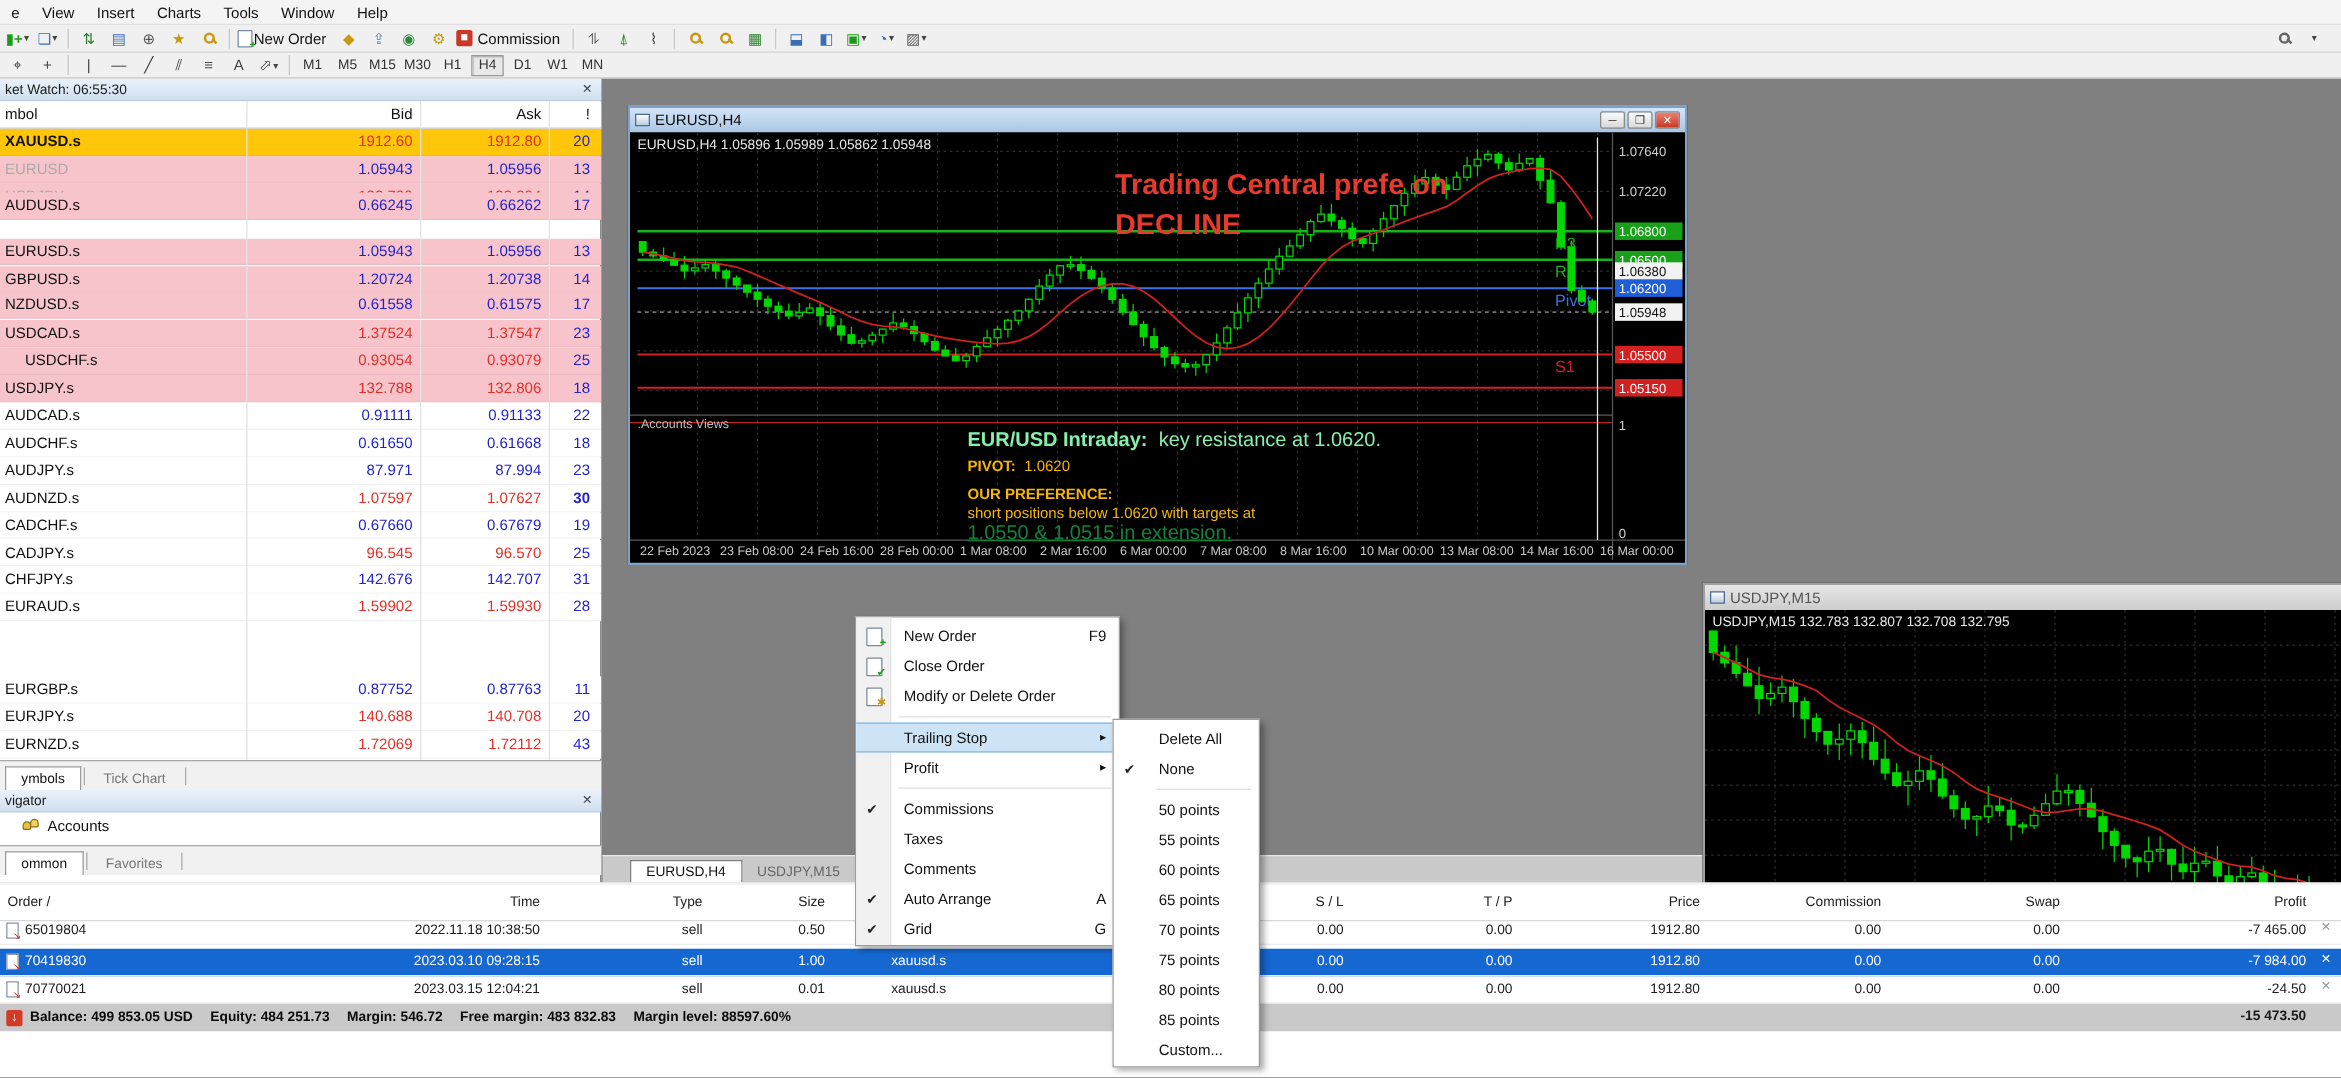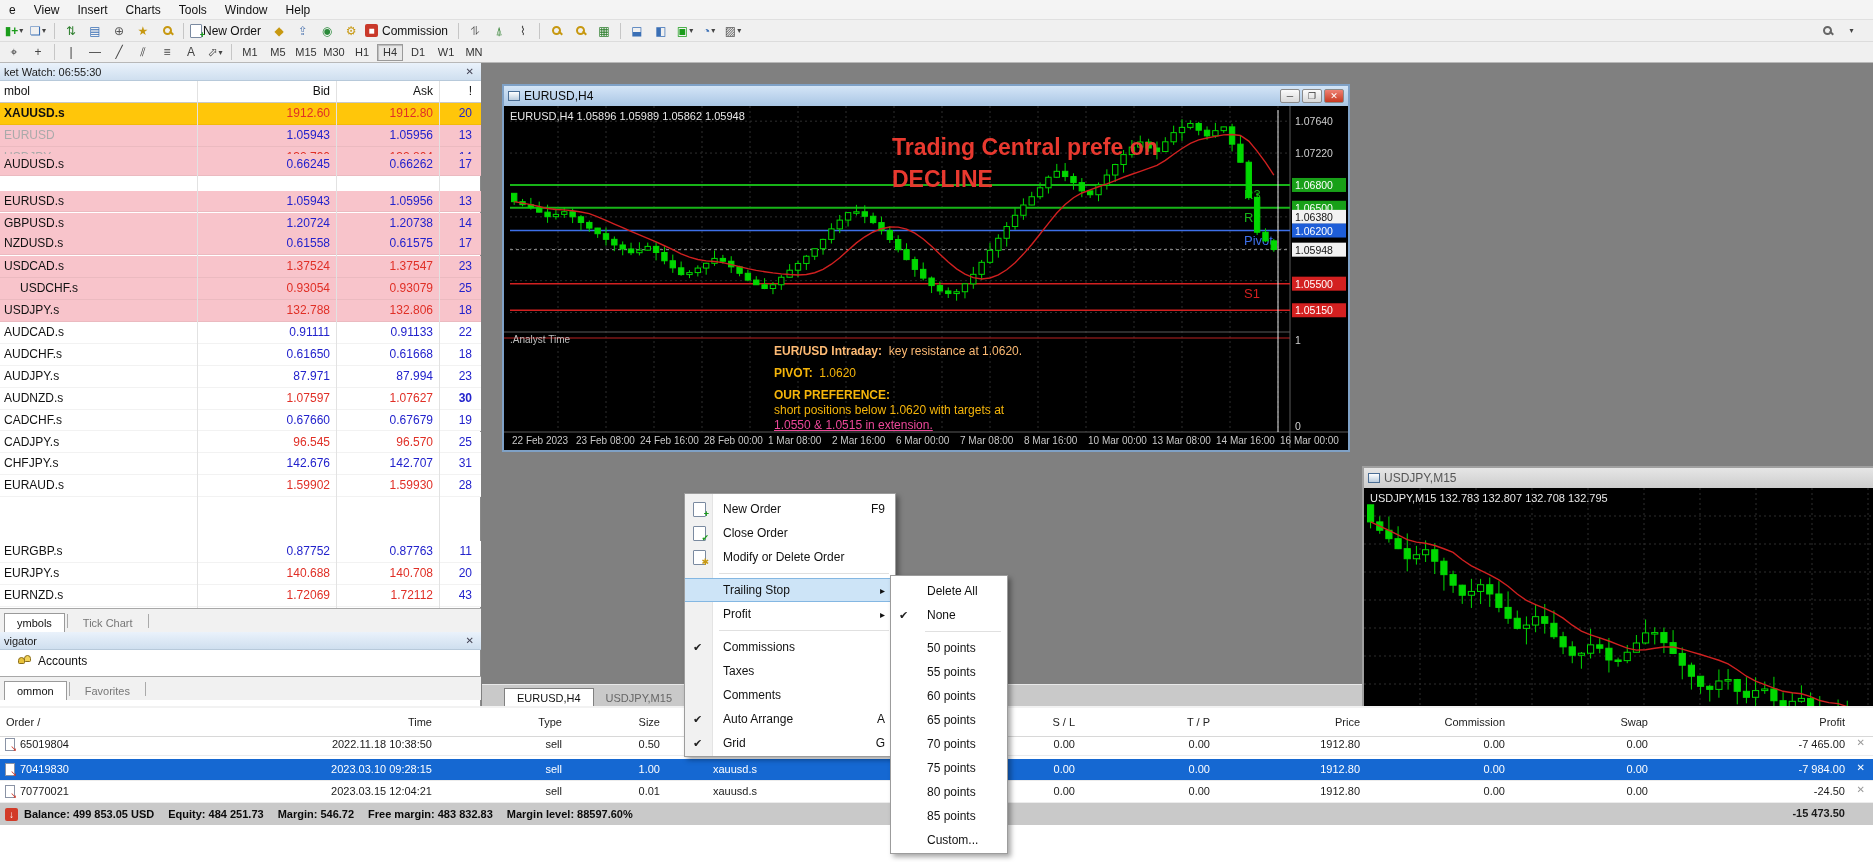--- a/index.html
+++ b/index.html
@@ -667,30 +667,30 @@
         <text x="456" y="338" fill="#c8c8c8" font-size="10" font-family="Liberation Sans">7 Mar 08:00</text>
         <text x="520" y="338" fill="#c8c8c8" font-size="10" font-family="Liberation Sans">8 Mar 16:00</text>
         <text x="584" y="338" fill="#c8c8c8" font-size="10" font-family="Liberation Sans">10 Mar 00:00</text>
         <text x="648" y="338" fill="#c8c8c8" font-size="10" font-family="Liberation Sans">13 Mar 08:00</text>
         <text x="712" y="338" fill="#c8c8c8" font-size="10" font-family="Liberation Sans">14 Mar 16:00</text>
         <text x="776" y="338" fill="#c8c8c8" font-size="10" font-family="Liberation Sans">16 Mar 00:00</text>
       </svg>
     <div style="position:absolute;left:6px;top:4px;color:#e8e8e8;font-size:11px;white-space:nowrap">EURUSD,H4 1.05896 1.05989 1.05862 1.05948</div>
     <div style="position:absolute;left:388px;top:28px;color:#e8392f;font-size:23px;font-weight:bold;white-space:nowrap">Trading Central prefe on</div>
     <div style="position:absolute;left:388px;top:60px;color:#e8392f;font-size:23px;font-weight:bold">DECLINE</div>
-    <div style="position:absolute;left:6px;top:228px;color:#bdbdbd;font-size:10px">.Analyst Time</div>
-    <div style="position:absolute;left:270px;top:238px;color:#fdba74;font-size:12px;white-space:nowrap">
+    <div style="position:absolute;left:6px;top:228px;color:#bdbdbd;font-size:10px">.Accounts Views</div>
+    <div style="position:absolute;left:270px;top:238px;color:#86efac;font-size:16px;white-space:nowrap">
       <b>EUR/USD Intraday:</b>&nbsp;&nbsp;<span>key resistance at 1.0620.</span>
     </div>
     <div style="position:absolute;left:270px;top:260px;color:#f5b50a;font-size:12px;white-space:nowrap">
       <b>PIVOT:</b>&nbsp;&nbsp;<span>1.0620</span>
     </div>
     <div style="position:absolute;left:270px;top:282px;color:#f5b50a;font-size:12px;font-weight:bold;white-space:nowrap">OUR PREFERENCE:</div>
     <div style="position:absolute;left:270px;top:297px;color:#f5b50a;font-size:12px;white-space:nowrap">short positions below 1.0620 with targets at</div>
-    <div style="position:absolute;left:270px;top:312px;color:#ec4899;font-size:12px;white-space:nowrap;text-decoration:underline">1.0550 &amp; 1.0515 in extension.</div>
+    <div style="position:absolute;left:270px;top:312px;color:#15803d;font-size:16px;white-space:nowrap;text-decoration:underline">1.0550 &amp; 1.0515 in extension.</div>
   </div>
 </div>
 
 <div class="chart-window inactive" style="left:1362px;top:466px;width:560px;height:300px;z-index:1">
   <div class="cw-title">
     <span class="cw-ico"></span>
     <span>USDJPY,M15</span>
   </div>
   <div class="chart-body" style="top:20px">
     <svg id="usdjpy-svg" width="556" height="276" style="position:absolute;left:0;top:0">

